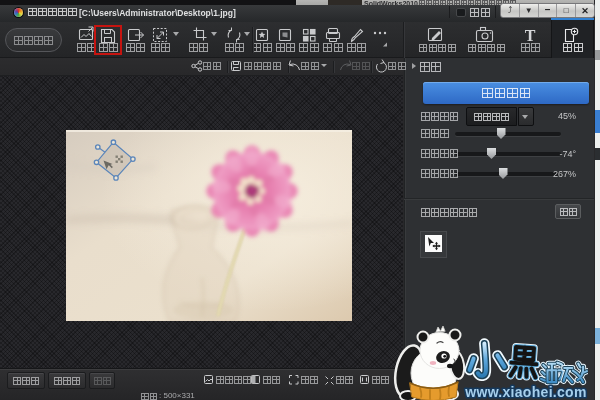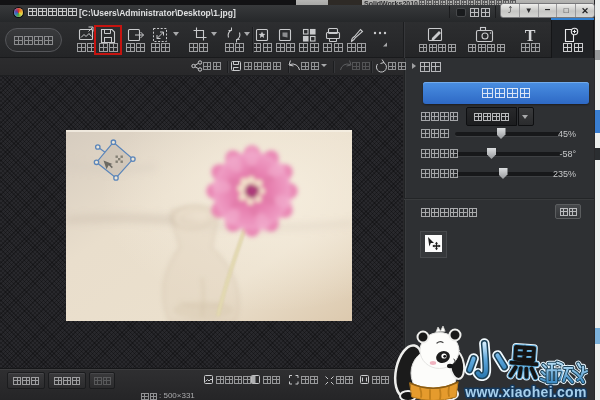--- a/index.html
+++ b/index.html
@@ -571,23 +571,23 @@
       <i></i>
       <i></i>
     </span>
   </div>
 <div class="track abs" style="left:455px;top:131.5px"></div>
 <div class="track abs" style="left:455px;top:151.5px"></div>
 <div class="track abs" style="left:455px;top:171.5px"></div>
 <div class="thumb abs" style="left:496.5px;top:128px"></div>
 <div class="thumb abs" style="left:487px;top:148px"></div>
 <div class="thumb abs" style="left:498.5px;top:168px"></div>
-<div class="val abs" style="left:550px;top:129px">45%</div>
-<div class="val abs" style="left:550px;top:149px">-58°</div>
-<div class="val abs" style="left:550px;top:169px">235%</div>
+<div class="val abs" style="left:550px;top:111px">45%</div>
+<div class="val abs" style="left:550px;top:149px">-74°</div>
+<div class="val abs" style="left:550px;top:169px">267%</div>
 
 <div class="abs" style="left:404px;top:198px;width:190px;height:1px;background:#232527;box-shadow:0 1px 0 #393b3d"></div>
 <div class="abs lbl" style="left:421px;top:208px">
     <span class="z" style="--s:8.5px;--c:#c4c5c7;gap:1px">
       <i></i>
       <i></i>
       <i></i>
       <i></i>
       <i></i>
       <i></i>

